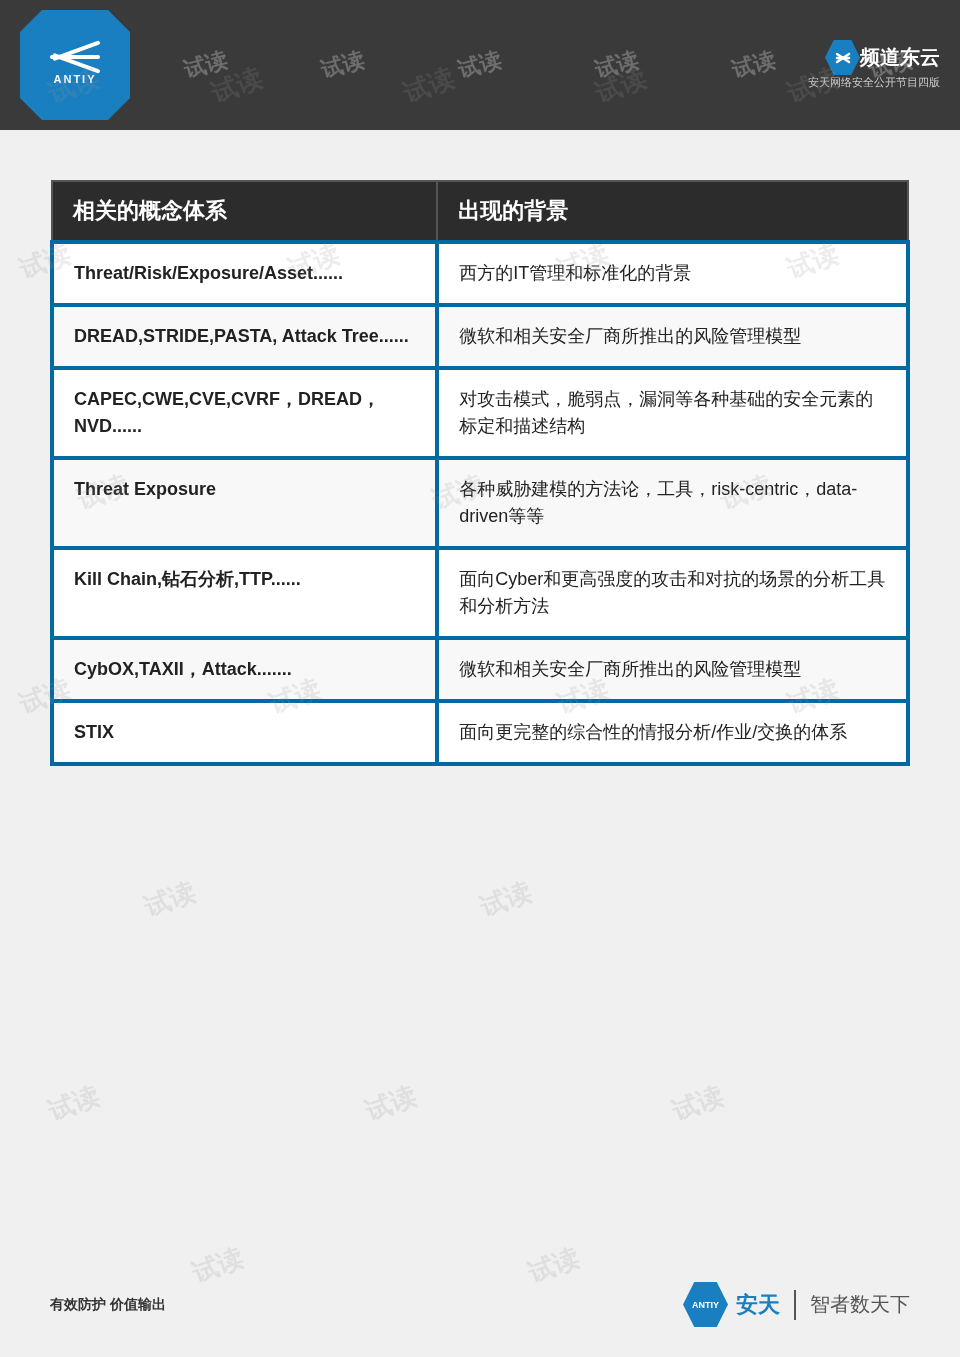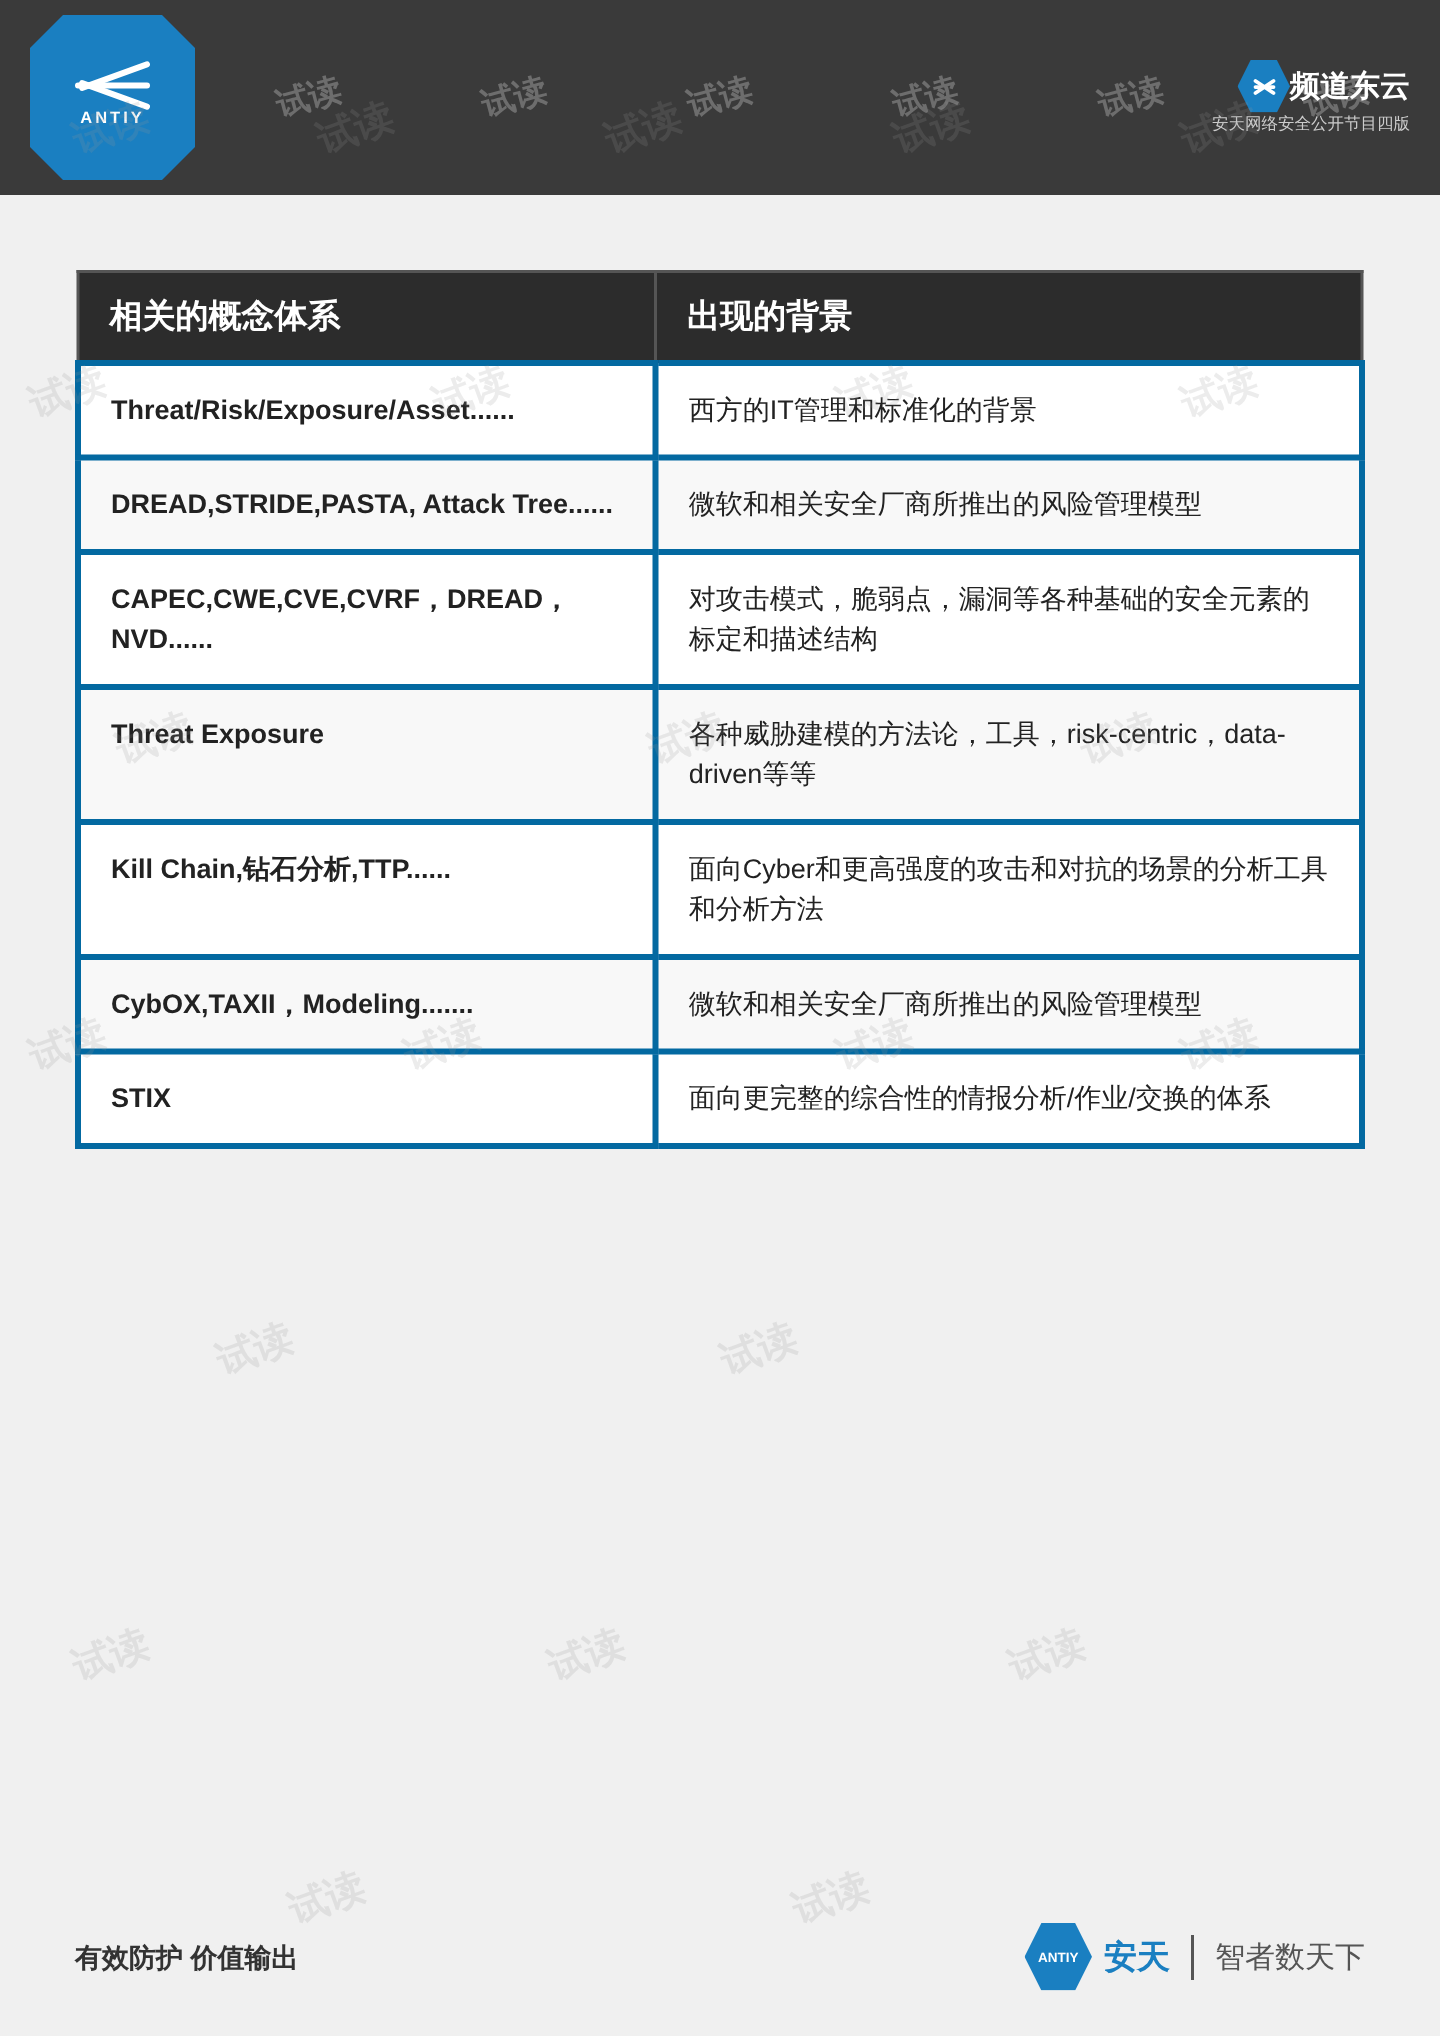--- a/index.html
+++ b/index.html
@@ -201,21 +201,21 @@
       bottom: 30px;
       left: 0;
       right: 0;
       padding: 0 50px;
       display: flex;
       align-items: center;
       justify-content: space-between;
     }
 
     .footer-left {
-      font-size: 18px;
+      font-size: 14px;
       color: #333;
       font-weight: bold;
     }
 
     .footer-right {
       display: flex;
       align-items: center;
       gap: 8px;
     }
 
@@ -340,21 +340,21 @@
         </tr>
         <tr>
           <td class="col-left">Threat Exposure</td>
           <td class="col-right">各种威胁建模的方法论，工具，risk-centric，data-driven等等</td>
         </tr>
         <tr>
           <td class="col-left">Kill Chain,钻石分析,TTP......</td>
           <td class="col-right">面向Cyber和更高强度的攻击和对抗的场景的分析工具和分析方法</td>
         </tr>
         <tr>
-          <td class="col-left">CybOX,TAXII，Modeling.......</td>
+          <td class="col-left">CybOX,TAXII，Attack.......</td>
           <td class="col-right">微软和相关安全厂商所推出的风险管理模型</td>
         </tr>
         <tr>
           <td class="col-left">STIX</td>
           <td class="col-right">面向更完整的综合性的情报分析/作业/交换的体系</td>
         </tr>
       </tbody>
   </table>
 </div>
 

